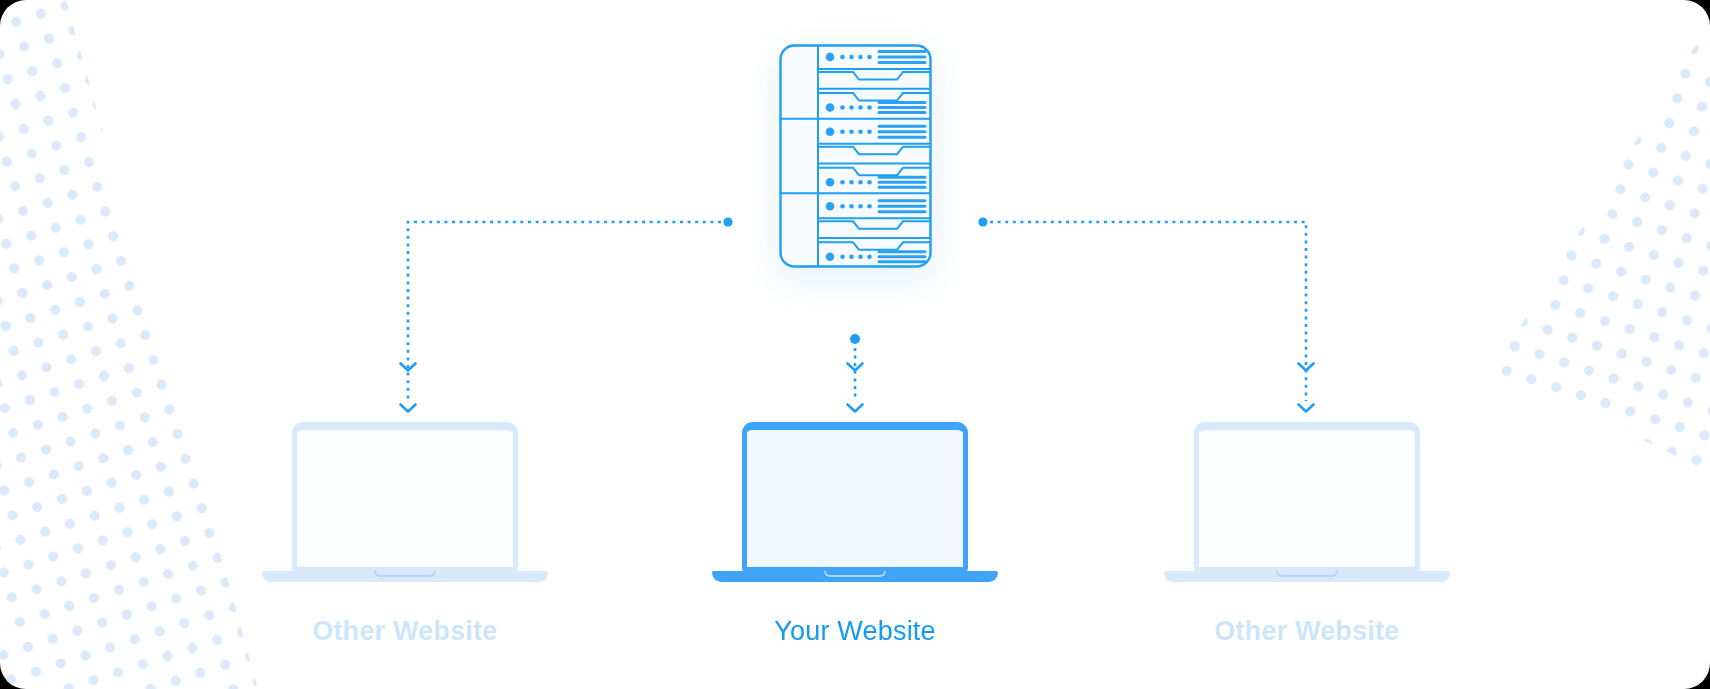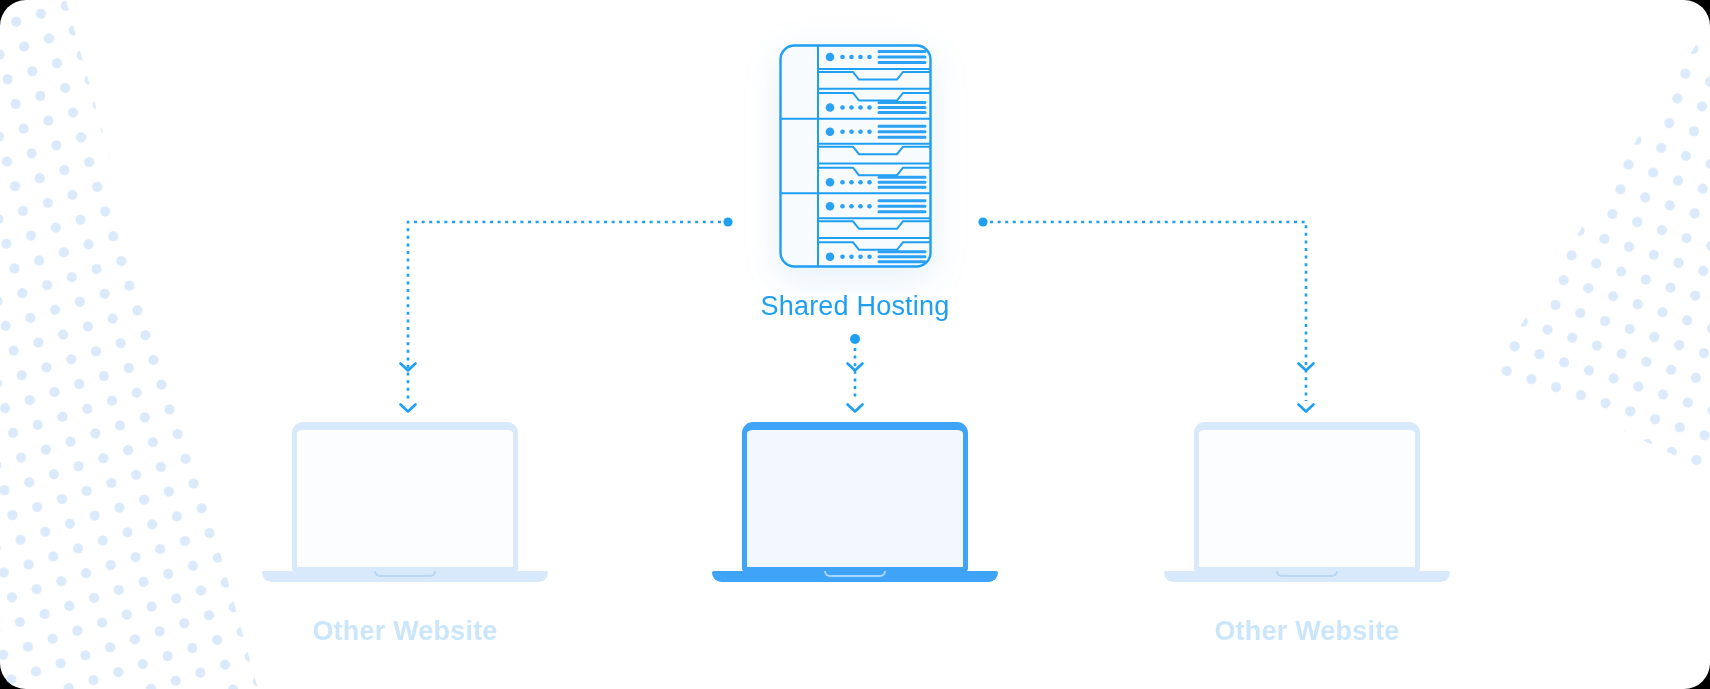--- a/index.html
+++ b/index.html
@@ -122,21 +122,20 @@
         </defs>
         <rect class="box" x="1.5" y="1.5" width="150" height="221" rx="14"></rect>
         <path class="s2" d="M39,1.5 V222.5"></path>
         <path class="s2" d="M1.5,74.7 H151.5 M1.5,149.3 H151.5"></path>
         <use href="#unit" y="0"></use>
         <use href="#unit" y="74.7"></use>
         <use href="#unit" y="149.3"></use>
       </svg>
     </div>
 
-    <div class="node-label label-server">Shared Hosting</div>
 
     <div class="laptop inactive pos-left">
       <div class="screen"></div>
       <div class="base">
         <div class="notch"></div>
       </div>
     </div>
     <div class="laptop active pos-center">
       <div class="screen"></div>
       <div class="base">
@@ -144,16 +143,17 @@
       </div>
     </div>
     <div class="laptop inactive pos-right">
       <div class="screen"></div>
       <div class="base">
         <div class="notch"></div>
       </div>
     </div>
 
     <div class="node-label label-client label-muted label-pos-left">Other Website</div>
+    <div class="node-label label-client label-active label-pos-center">Your Website</div>
     <div class="node-label label-client label-muted label-pos-right">Other Website</div>
 
   </div>
 </div>
 
 </body></html>

